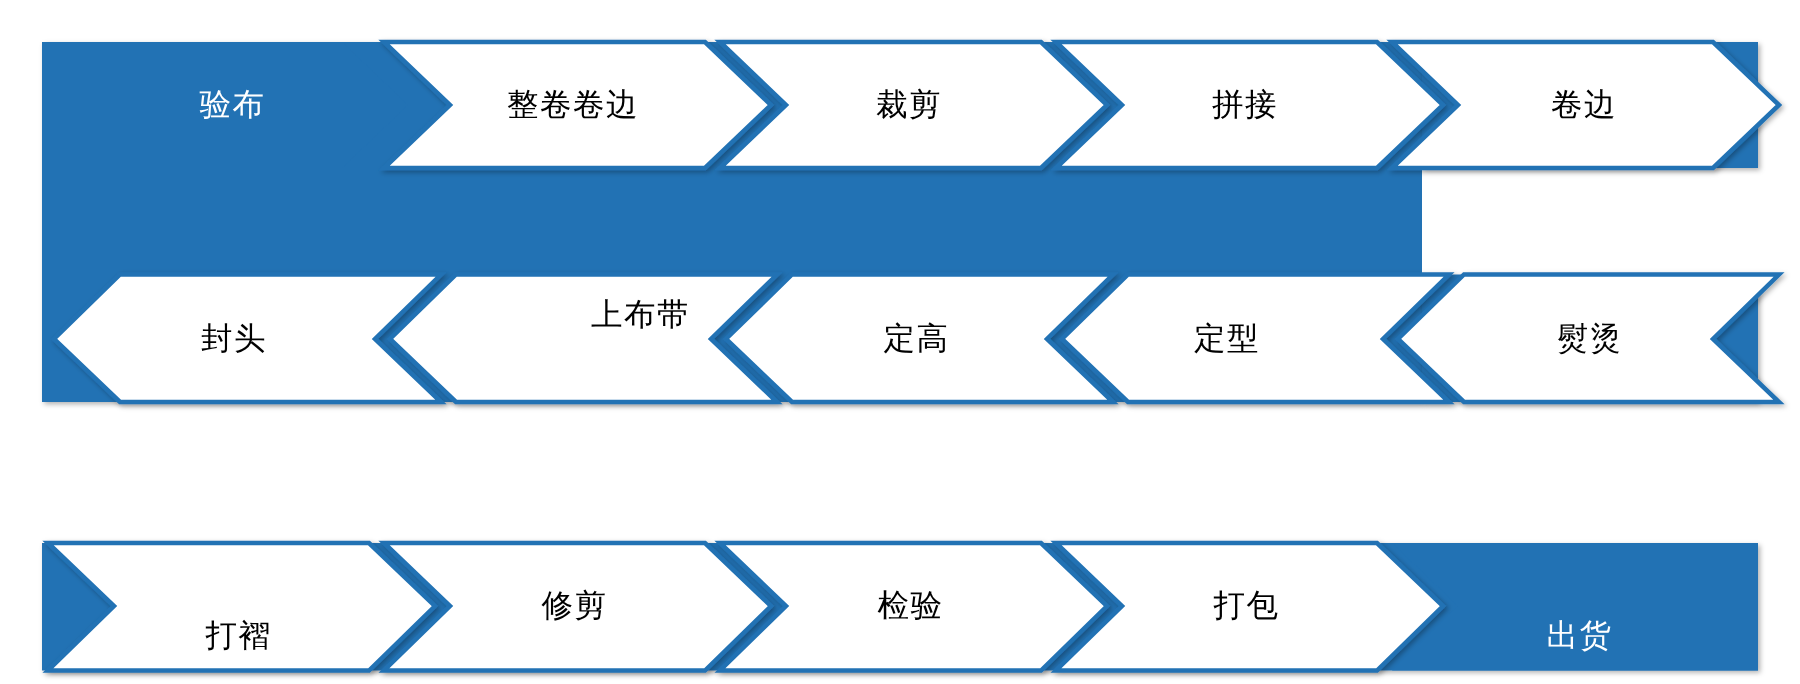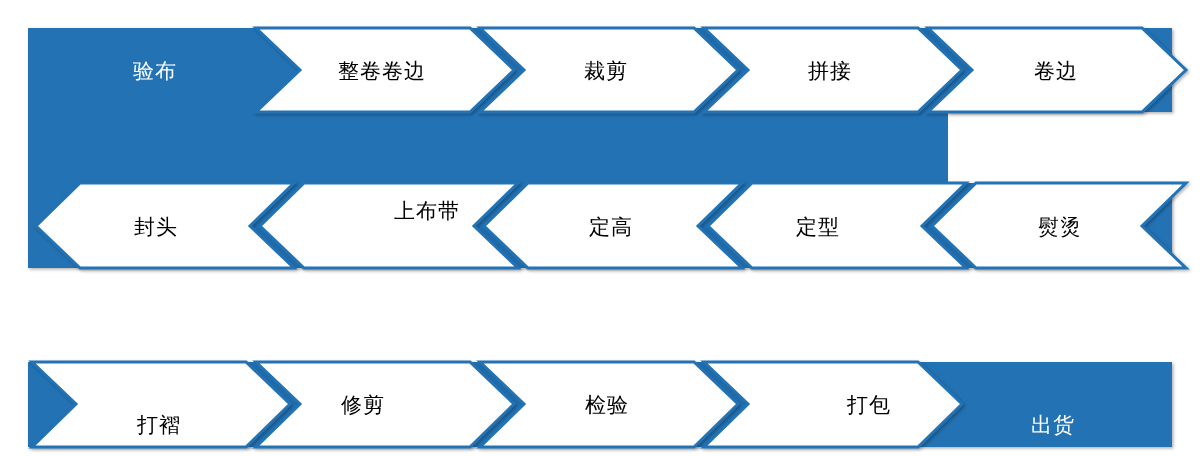--- a/index.html
+++ b/index.html
@@ -133,18 +133,18 @@
   <div class="step-label dark" style="left:830px;  top:70px;">拼接</div>
   <div class="step-label dark" style="left:1056px; top:70px;">卷边</div>
 
   <div class="step-label dark" style="left:156px;  top:226px;">封头</div>
   <div class="step-label dark" style="left:387px;  top:210px;margin-left:40px;">上布带</div>
   <div class="step-label dark" style="left:611px;  top:226px;">定高</div>
   <div class="step-label dark" style="left:818px;  top:226px;">定型</div>
   <div class="step-label dark" style="left:1060px; top:226px;">熨烫</div>
 
   <div class="step-label dark" style="left:159px;  top:424px;">打褶</div>
-  <div class="step-label dark" style="left:363px;  top:404px;">修剪</div>
+  <div class="step-label dark" style="left:383px;  top:404px;">修剪</div>
   <div class="step-label dark" style="left:607px;  top:404px;">检验</div>
-  <div class="step-label dark" style="left:831px;  top:404px;margin-left:38px;">打包</div>
+  <div class="step-label dark" style="left:831px;  top:404px;">打包</div>
   <div class="step-label light" style="left:1053px; top:424px;">出货</div>
 
 </div>
 
 </body></html>

